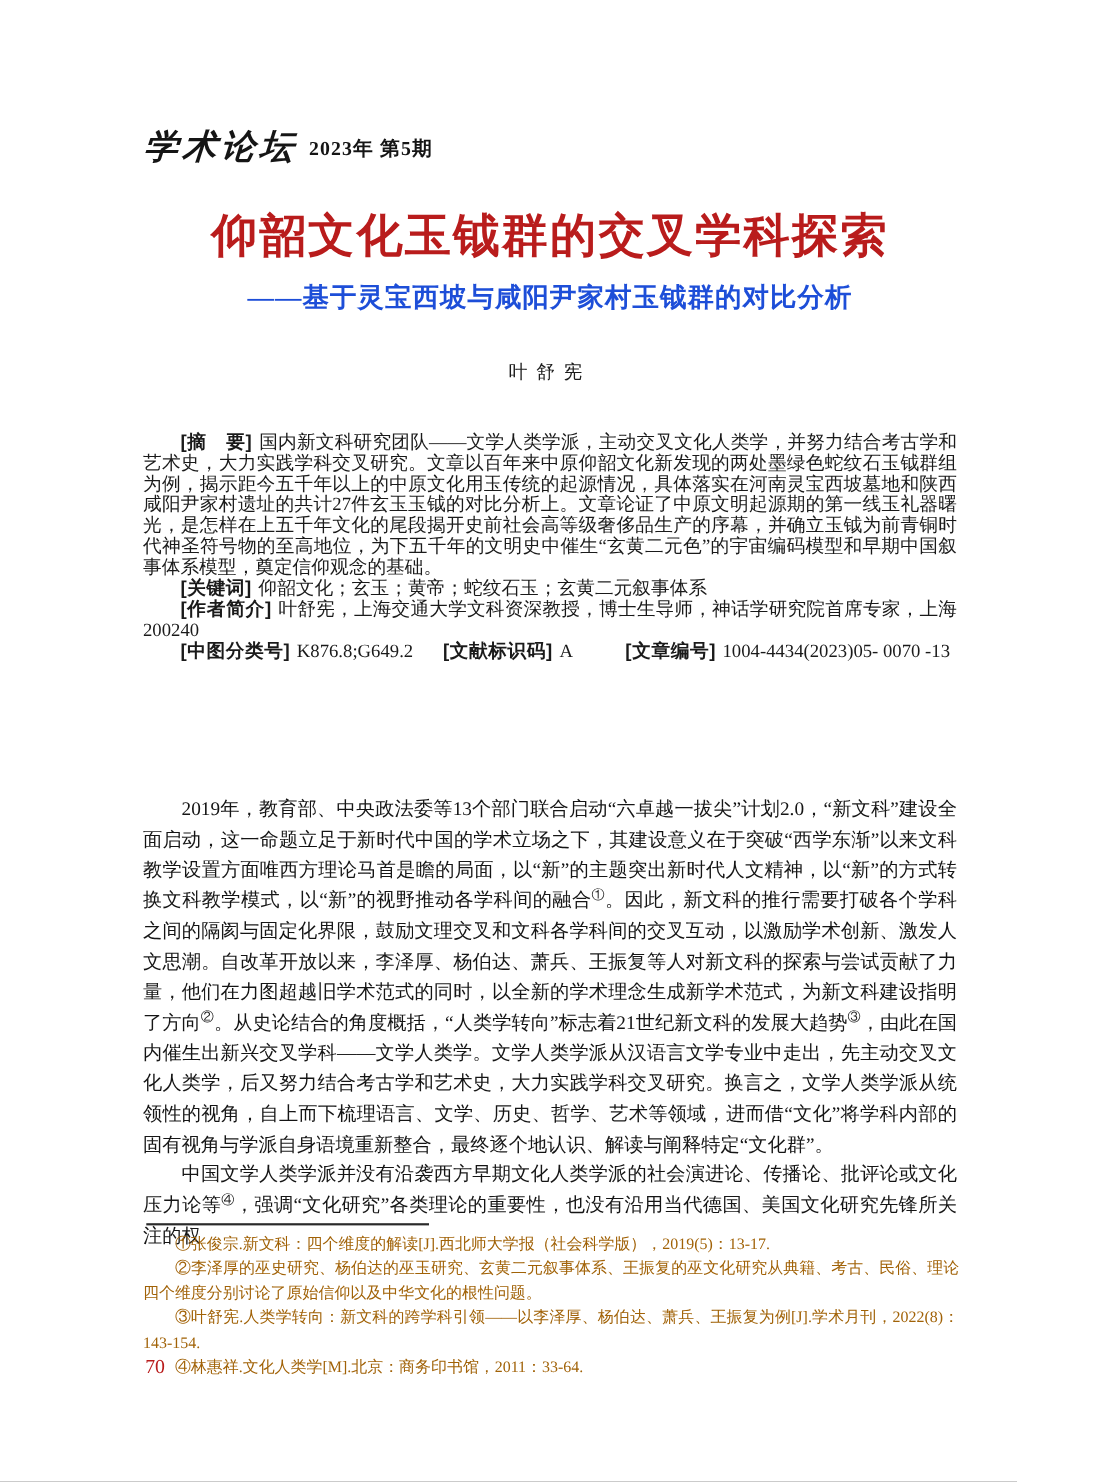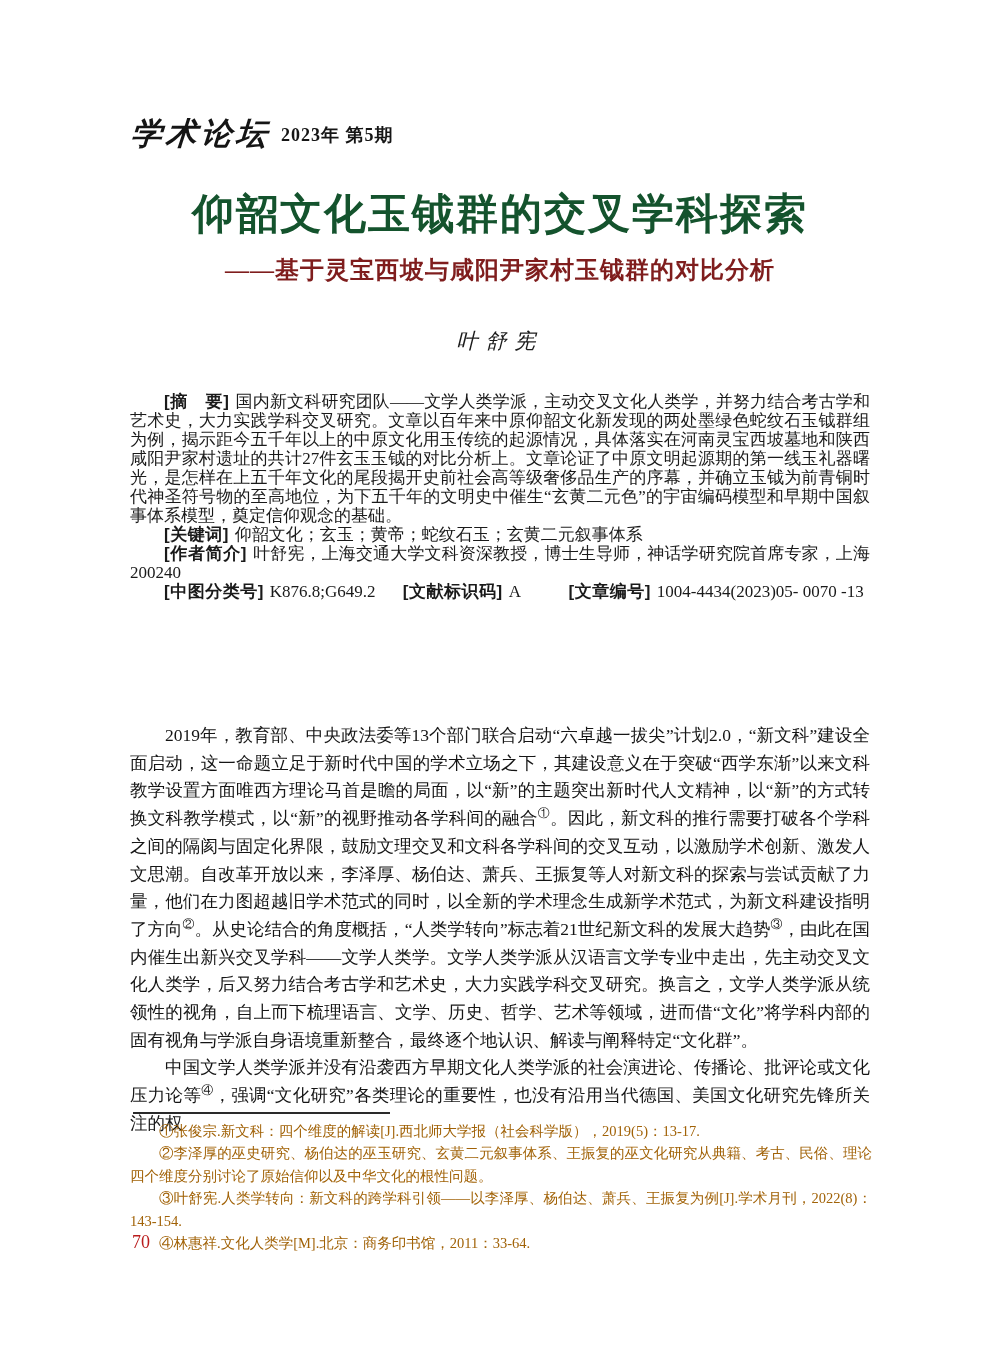--- a/index.html
+++ b/index.html
@@ -35,38 +35,37 @@
     vertical-align:3px;
   }
   
   .title{
     position:absolute;left:0;top:186px;width:1000px;
     margin:0;text-align:center;
     font-family:"Liberation Sans", sans-serif;
     font-weight:900;
     font-size:42px;
     letter-spacing:2px;
-    color:#14532d;
+    color:#b91c1c;
   }
   .subtitle{
     position:absolute;left:0;top:254px;width:1000px;
     margin:0;text-align:center;
     font-family:"Liberation Serif", serif;
     font-weight:700;
     font-size:24px;
     letter-spacing:1px;
-    color:#7f1d1d;
+    color:#1d4ed8;
   }
   .author{
     position:absolute;left:0;top:327px;width:1000px;
     text-align:center;
-    font-size:21px;
+    font-size:17px;
     letter-spacing:8px;
     color:#1a1a1a;
-    font-style:italic;
   }
   
   .front-matter{
     position:absolute;left:130px;top:392px;width:740px;
     font-size:17px;
     line-height:19px;
     text-align:justify;
     text-justify:inter-ideograph;
     color:#1a1a1a;
   }

